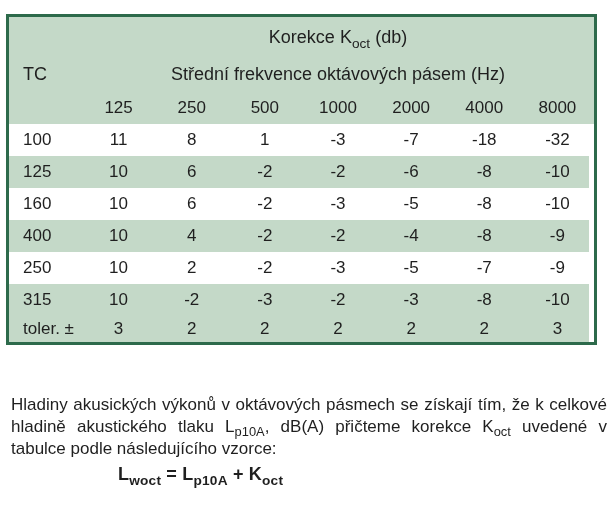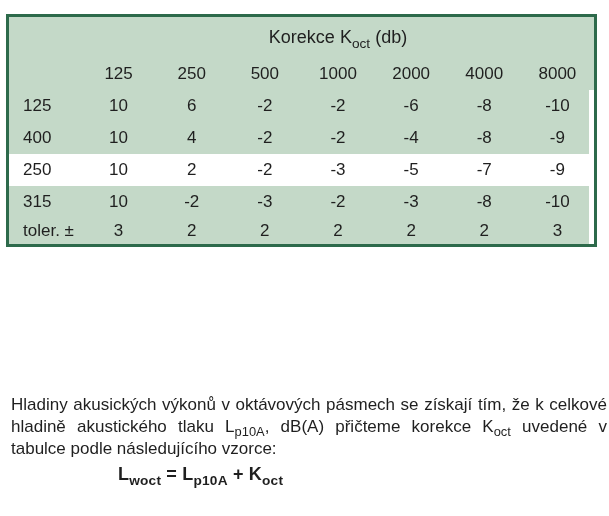--- a/index.html
+++ b/index.html
@@ -91,39 +91,63 @@
         <col>
         <col>
         <col>
         <col>
     </colgroup>
     <thead>
       <tr class="r-title">
         <td class="tc-col"></td>
         <td colspan="7" class="center"><span>Korekce K</span><sub>oct</sub><span> (db)</span></td>
       </tr>
+      <tr class="r-band">
+        <td class="tc-col">TC</td>
+        <td colspan="7" class="center">Střední frekvence oktávových pásem (Hz)</td>
+      </tr>
       <tr class="r-freq" id="freqRow">
         <td class="tc-col"></td>
       <td class="val">125</td>
           <td class="val">250</td>
           <td class="val">500</td>
           <td class="val">1000</td>
           <td class="val">2000</td>
           <td class="val">4000</td>
           <td class="val">8000</td>
         </tr>
     </thead>
     <tbody id="tableBody">
+        <tr class="white">
+          <td class="tc-col">100</td>
+          <td class="val">11</td>
+          <td class="val">8</td>
+          <td class="val">1</td>
+          <td class="val">-3</td>
+          <td class="val">-7</td>
+          <td class="val">-18</td>
+          <td class="val">-32</td>
+        </tr>
         <tr class="green">
           <td class="tc-col">125</td>
           <td class="val">10</td>
           <td class="val">6</td>
           <td class="val">-2</td>
           <td class="val">-2</td>
           <td class="val">-6</td>
+          <td class="val">-8</td>
+          <td class="val">-10</td>
+        </tr>
+        <tr class="white">
+          <td class="tc-col">160</td>
+          <td class="val">10</td>
+          <td class="val">6</td>
+          <td class="val">-2</td>
+          <td class="val">-3</td>
+          <td class="val">-5</td>
           <td class="val">-8</td>
           <td class="val">-10</td>
         </tr>
         <tr class="green">
           <td class="tc-col">400</td>
           <td class="val">10</td>
           <td class="val">4</td>
           <td class="val">-2</td>
           <td class="val">-2</td>
           <td class="val">-4</td>

